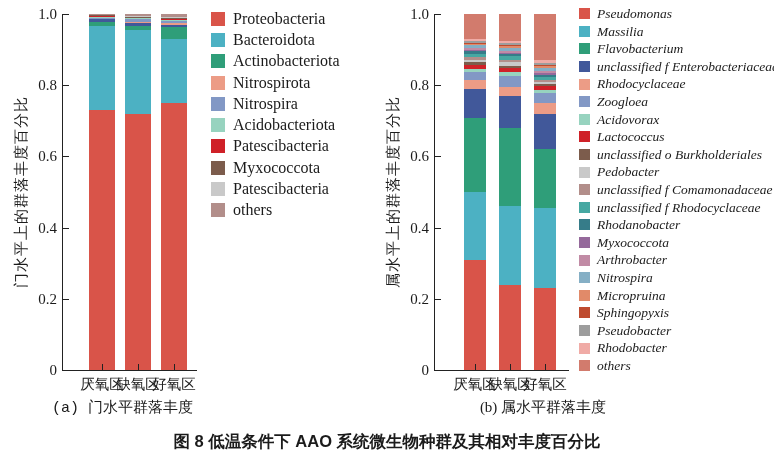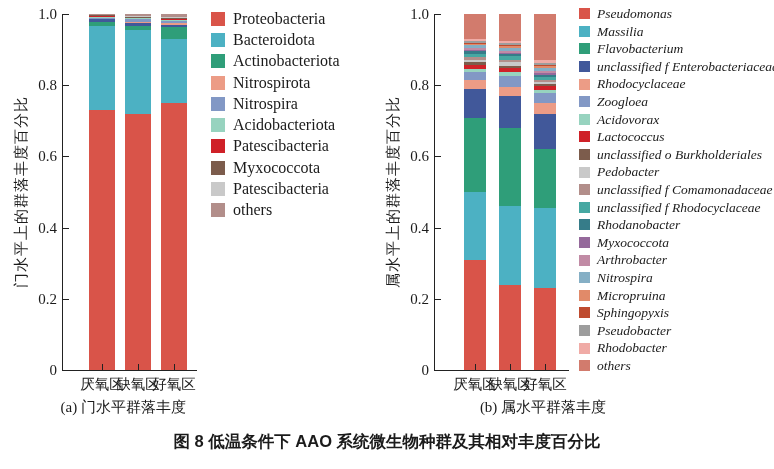--- a/index.html
+++ b/index.html
@@ -32,21 +32,21 @@
   .panel-b .legend{margin-left:10px;margin-top:-9px;font-style:italic;}
   .legend-item{display:flex;align-items:center;}
   .panel-a .legend-item{height:21.3px;font-size:16px;}
   .panel-b .legend-item{height:17.6px;font-size:13.5px;}
   .sw{flex:none;display:inline-block;}
   .panel-a .sw{width:14px;height:14px;margin-right:8px;}
   .panel-b .sw{width:11px;height:11px;margin-right:7px;}
   .legend-label{white-space:nowrap;line-height:1;}
   .captions{display:flex;margin-top:4px;}
   .cap-spacer-a{width:52px;flex:none;}
-  .cap-a{width:134px;flex:none;display:flex;justify-content:flex-end;}
+  .cap-a{width:134px;flex:none;display:flex;justify-content:flex-start;font-family:Liberation Mono, monospace;}
   .cap-gap{width:238px;flex:none;}
   .cap-spacer-b{width:52px;flex:none;}
   .cap-b{width:134px;flex:none;display:flex;justify-content:center;}
   .panel-caption{white-space:nowrap;font-size:15px;margin-top:20px;}
   .figure-caption{margin-top:14px;text-align:center;font-weight:bold;font-size:16.5px;
                   font-family:"Liberation Sans","DejaVu Sans",sans-serif;}
 </style>
 </head>
 <body>
 

